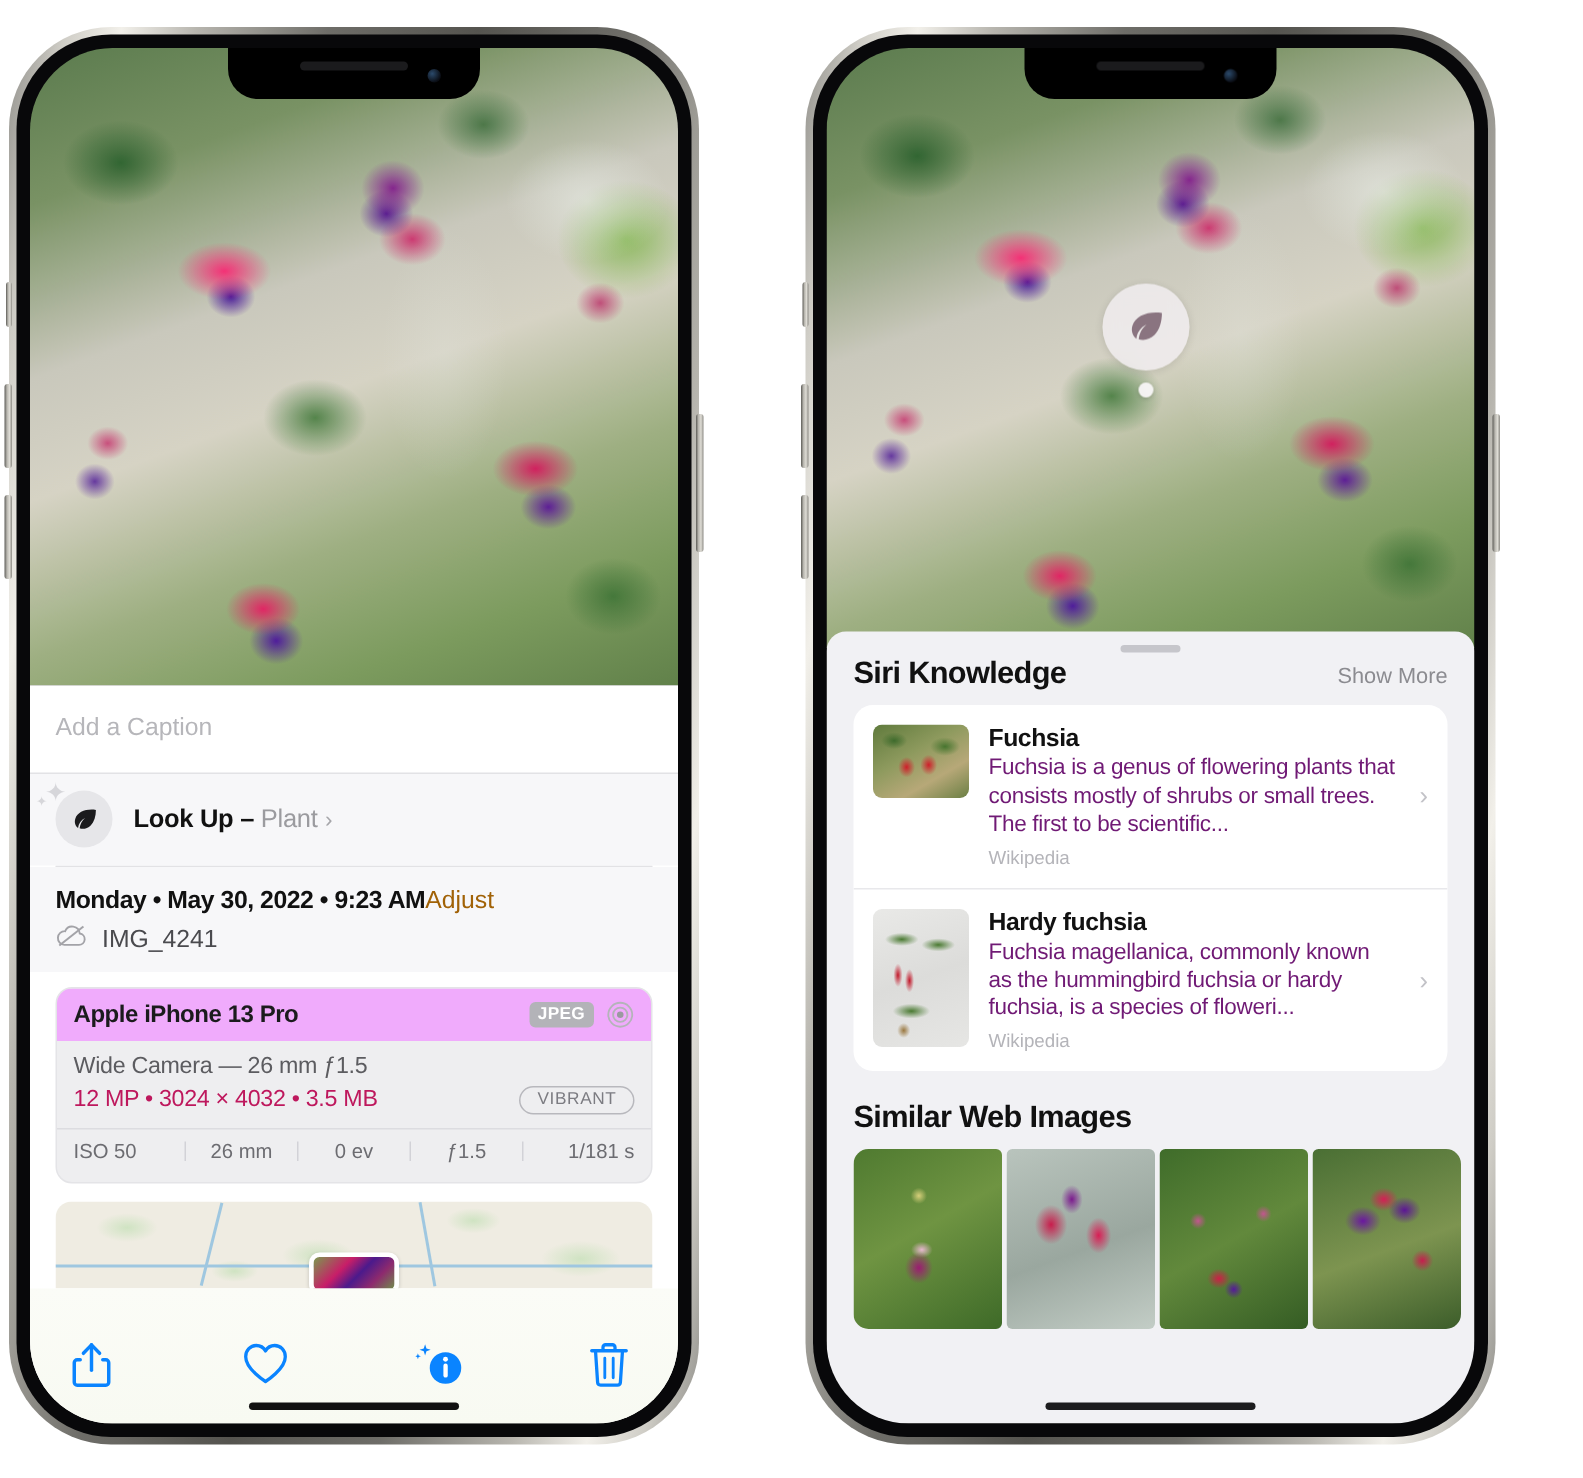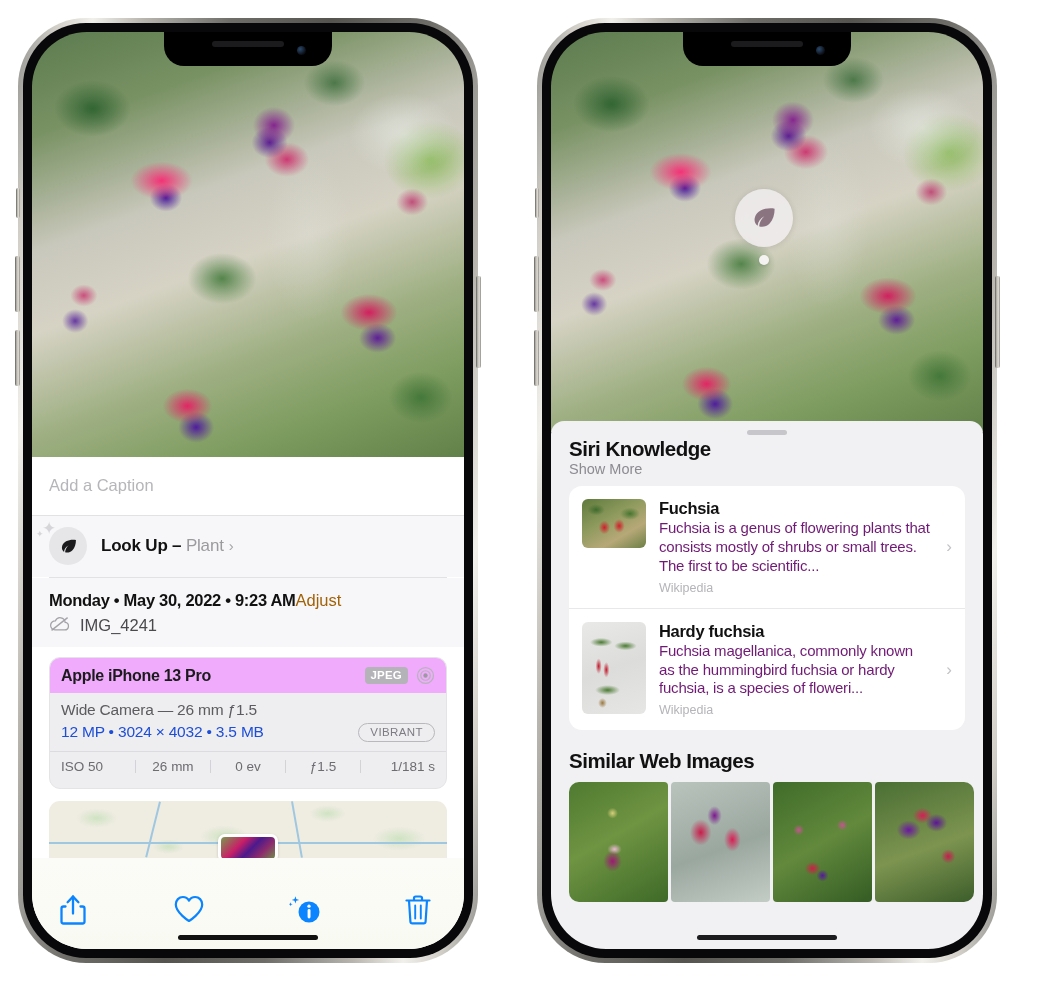--- a/index.html
+++ b/index.html
@@ -13,21 +13,21 @@
 
   
   .phone {
     position:absolute;
     width:460px; height:945px;
     top:18px;
     border-radius:68px;
     background:linear-gradient(100deg,#8e8d88 0%,#cfcdc6 6%,#f2f0ea 12%,#b7b5ae 20%,#6e6d68 34%,#55544f 50%,#6e6d68 66%,#b7b5ae 80%,#f2f0ea 88%,#cfcdc6 94%,#8e8d88 100%);
     padding:5px;
   }
-  #phone-left  { left:18px; }
+  #phone-left  { left:6px; }
   #phone-right { left:537px; }
 
   .phone-inner {
     width:100%; height:100%;
     border-radius:63px;
     background:#08080a;
     padding:9px;
     position:relative;
   }
   .screen {
@@ -154,21 +154,21 @@
   .cam-title { font-size:16px; font-weight:bold; color:#1b1b1d; letter-spacing:-.3px; }
   .head-right { display:flex; align-items:center; gap:8px; }
   .jpeg-pill {
     background:#b3b3b8; color:#fff; font-size:11.5px; font-weight:bold;
     padding:2.5px 6px; border-radius:4px; letter-spacing:.2px;
   }
   .aperture-ic { width:19px; height:19px; }
   .camcard-body { padding:8px 11px 9px; }
   .lens-line { font-size:15.5px; color:#5c5c60; letter-spacing:-.2px; }
   .res-line { display:flex; align-items:center; justify-content:space-between; margin-top:4px; }
-  .res-txt { font-size:15.5px; color:#1d4ed8; letter-spacing:-.2px; }
+  .res-txt { font-size:15.5px; color:#be185d; letter-spacing:-.2px; }
   .vibrant {
     border:1px solid #b8b8bd; color:#7c7c82; font-size:11.5px;
     padding:2.5px 11px; border-radius:10px; letter-spacing:.4px;
   }
   .exif-row {
     border-top:.6px solid #dcdce0;
     display:flex; align-items:center; padding:7px 11px 20px;
   }
   .exif-cell { flex:1; font-size:13.5px; color:#6c6c71; text-align:center; }
   .exif-cell:first-child { text-align:left; }
@@ -237,21 +237,20 @@
   }
   .res-title { font-size:19px; font-weight:bold; color:#111; letter-spacing:-.3px; }
   .close-btn {
     position:absolute; right:16px; top:2px;
     width:31px; height:31px; border-radius:50%; background:#e1e1e5;
     display:flex; align-items:center; justify-content:center;
   }
   .sec-head {
     display:flex; align-items:baseline; justify-content:space-between;
     padding:2px 18px 9px;
-    flex-direction:column;
   }
   .sec-title { font-size:20.5px; font-weight:bold; color:#111; letter-spacing:-.45px; }
   .show-more { font-size:14.5px; color:#8b8b90; }
 
   .know-card {
     margin:0 18px; background:#fff; border-radius:13px; overflow:hidden;
   }
   .know-item { display:flex; align-items:flex-start; padding:13px 12px 13px 13px; position:relative; }
   .know-item + .know-item { border-top:.6px solid #e8e8eb; margin-left:0; }
   .thumb { width:64px; height:49px; border-radius:6px; flex:none; overflow:hidden; }

